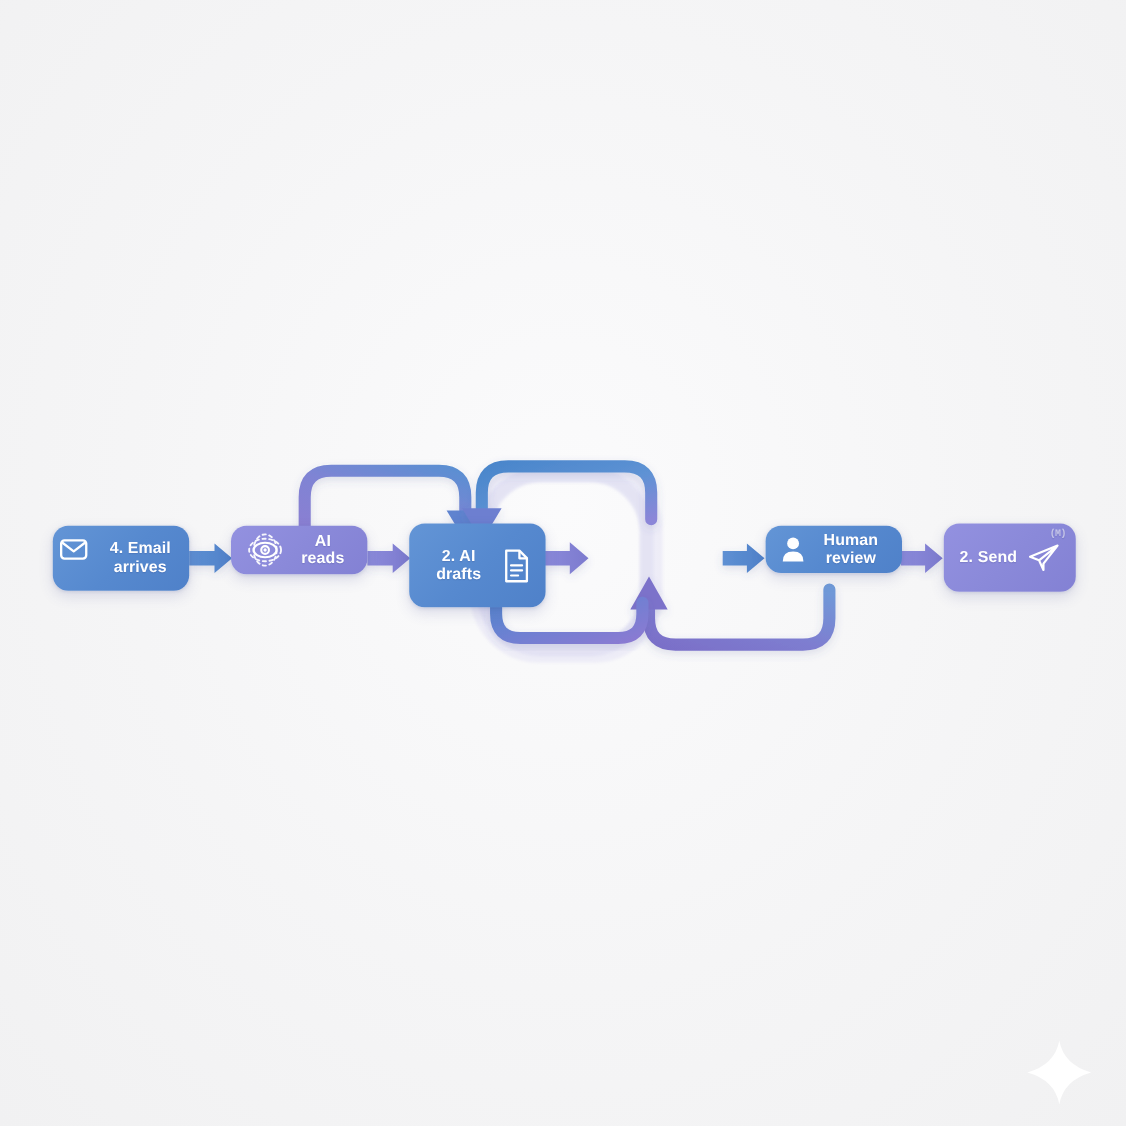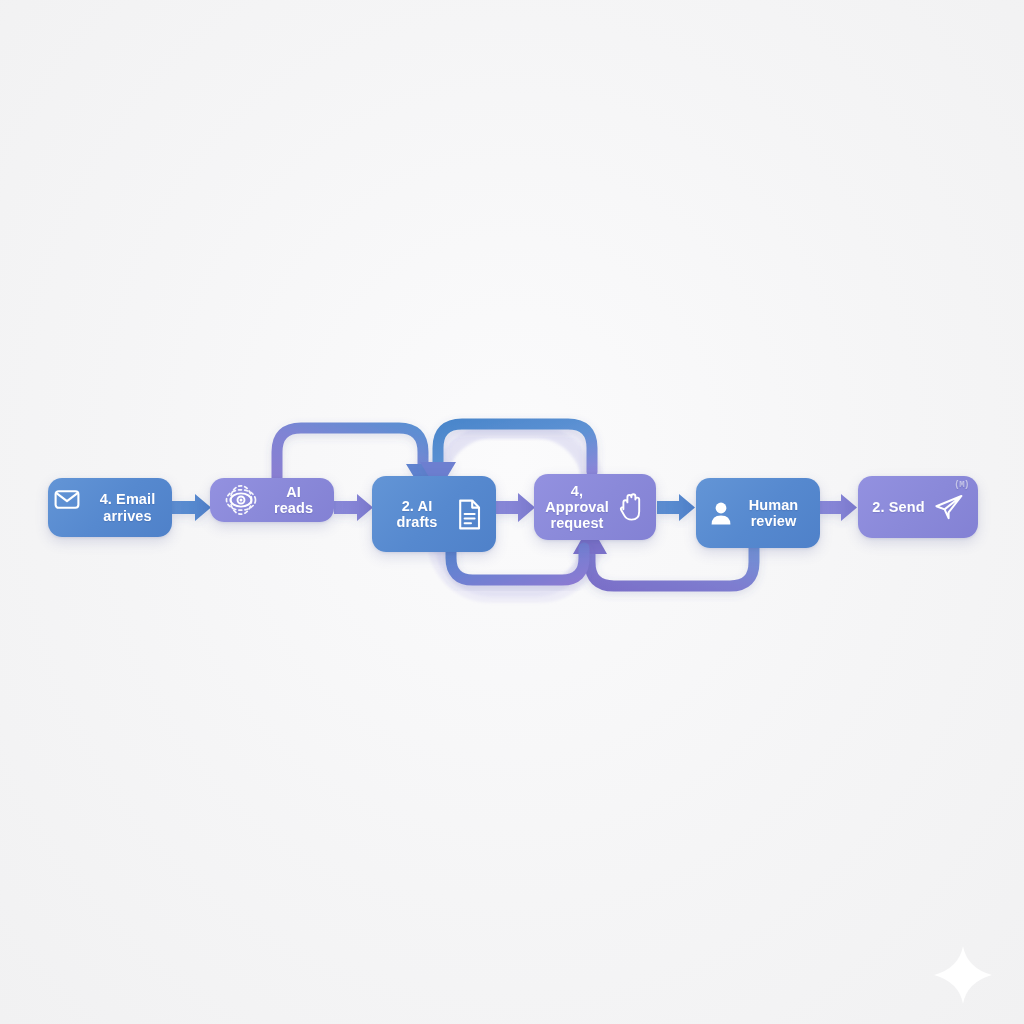--- a/index.html
+++ b/index.html
@@ -223,35 +223,22 @@
         <path d="M 15.2 1.6 L 15.2 8.6 L 22 8.6" fill="none" stroke="#ffffff" stroke-width="2.1" stroke-linejoin="round"></path>
         <g stroke="#ffffff" stroke-width="2" stroke-linecap="round">
           <line x1="7.6" y1="15" x2="17.6" y2="15"></line>
           <line x1="7.6" y1="19.6" x2="17.6" y2="19.6"></line>
           <line x1="7.6" y1="24.2" x2="14" y2="24.2"></line>
         </g>
       </svg>
     </span>
   </div>
 
-  <div class="node purple" style="left:534px; top:474px; width:122px; height:66px;">
-    <span class="label">4, Approval
-request</span>
-    <span class="ico">
-      <svg width="27" height="32" viewBox="0 0 27 32">
-        <path d="M 5.4 18.2 L 5.4 11.4 Q 5.4 9.2 7.4 9.2 Q 9.4 9.2 9.4 11.4 L 9.4 6.2
-                 Q 9.4 4 11.4 4 Q 13.4 4 13.4 6.2 L 13.4 5.4 Q 13.4 3.2 15.4 3.2
-                 Q 17.4 3.2 17.4 5.4 L 17.4 8.6 Q 17.4 6.6 19.3 6.6 Q 21.2 6.6 21.2 8.6
-                 L 21.2 20.4 Q 21.2 28.6 13.6 28.6 Q 8.6 28.6 6.4 24.6 L 3.2 19
-                 Q 2.2 17.2 4 16.3 Q 5 15.8 5.4 17 Z" fill="none" stroke="#ffffff" stroke-width="1.9" stroke-linejoin="round"></path>
-      </svg>
-    </span>
-  </div>
-
-  <div class="node blue" style="left:696px; top:478px; width:124px; height:70px;">
+
+  <div class="node blue" style="left:696px; top:478px; width:124px; height:43px;">
     <span class="ico">
       <svg width="22" height="25" viewBox="0 0 22 25">
         <circle cx="11" cy="7" r="5.4" fill="#ffffff"></circle>
         <path d="M 1.6 23.4 Q 1.6 14.4 11 14.4 Q 20.4 14.4 20.4 23.4 Z" fill="#ffffff"></path>
       </svg>
     </span>
     <span class="label">Human review</span>
   </div>
 
   <div class="node purple" style="left:858px; top:476px; width:120px; height:62px;">

